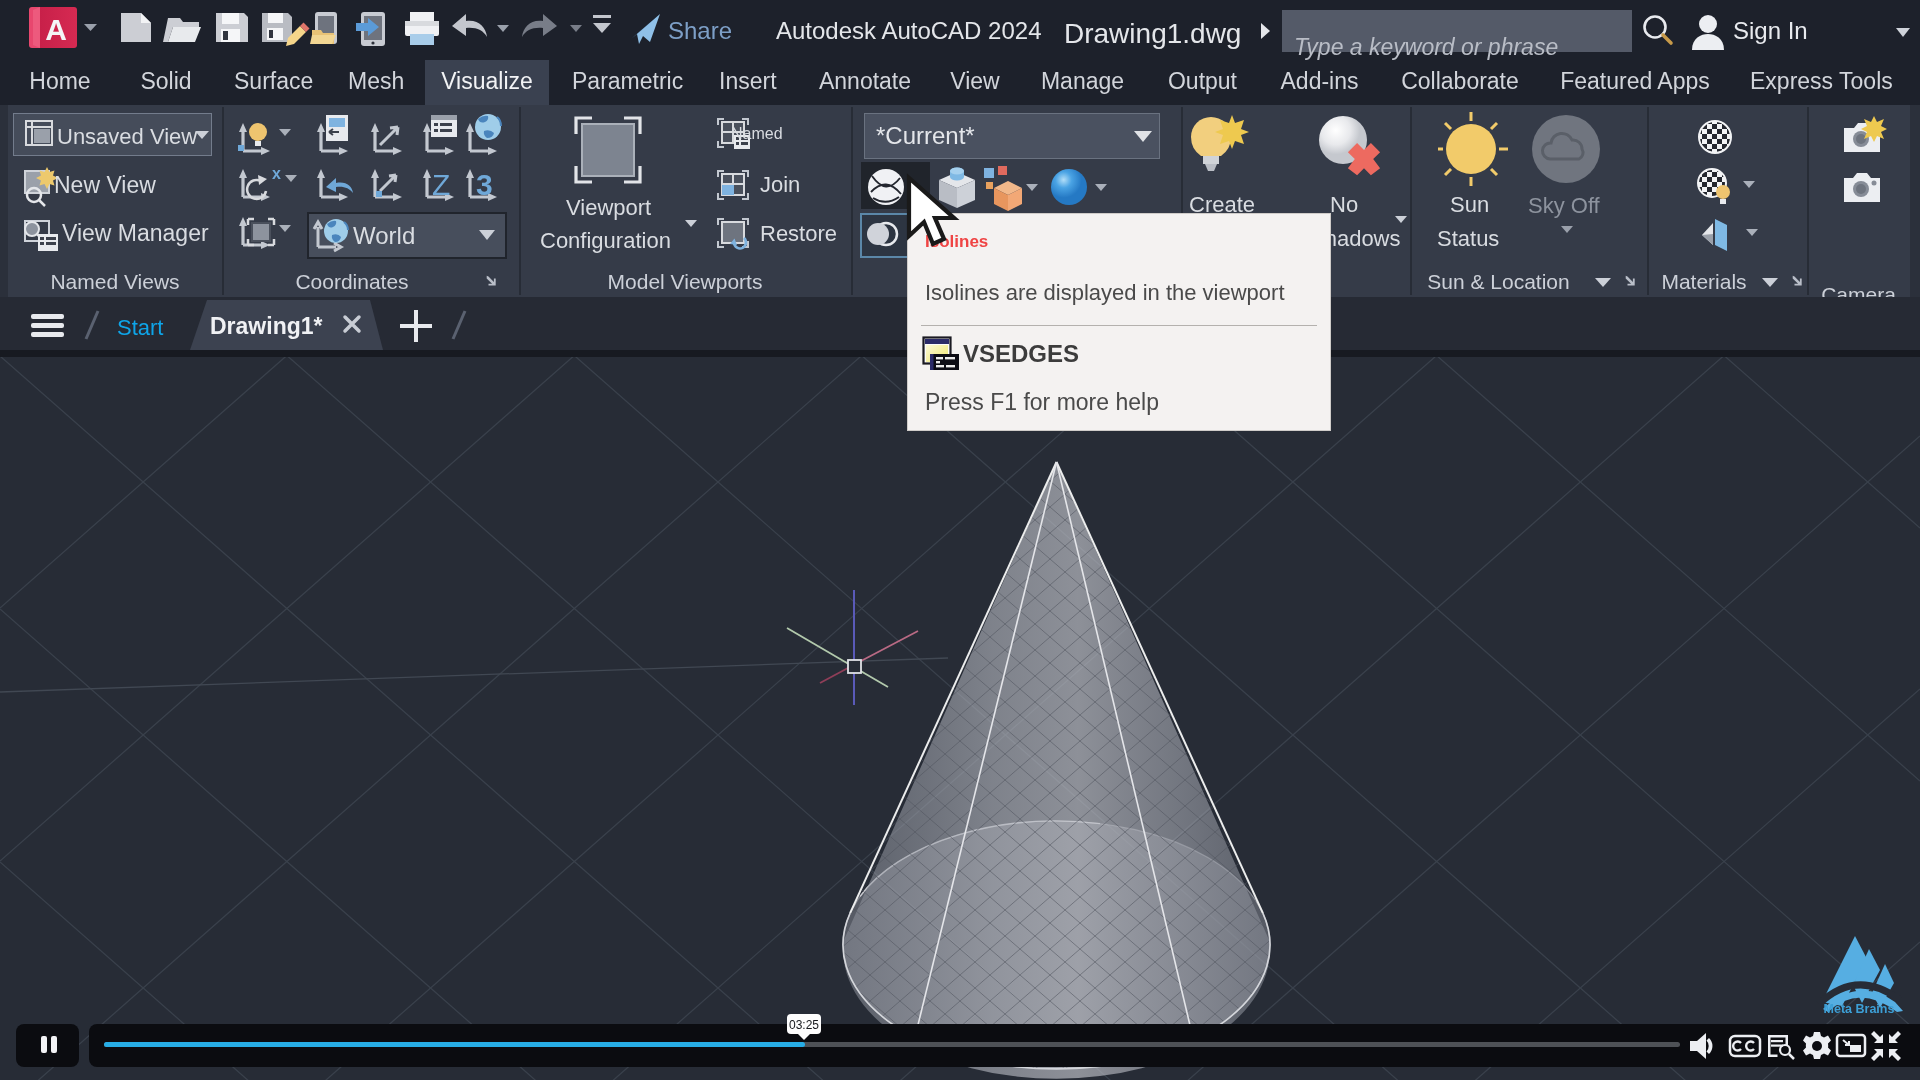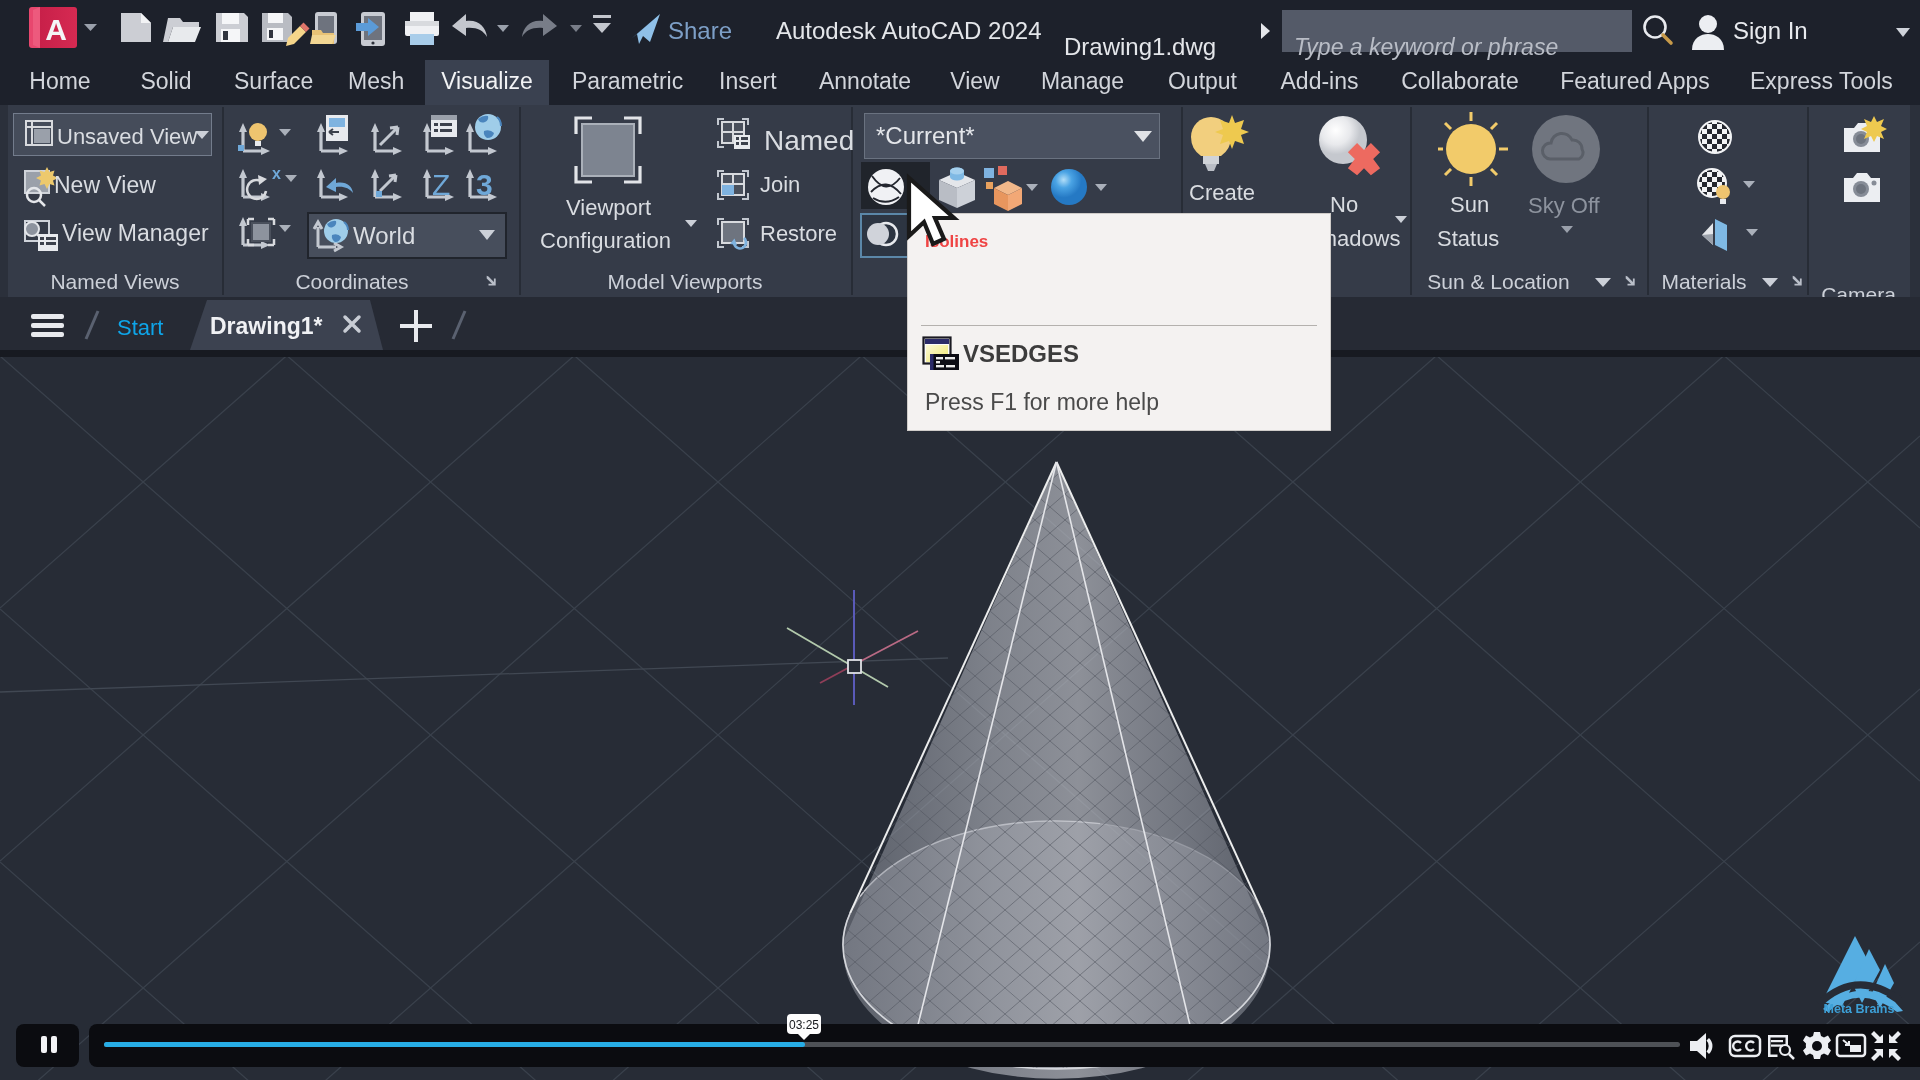--- a/index.html
+++ b/index.html
@@ -146,21 +146,21 @@
   <path d="M570 25 l12 0 -6 7 Z" fill="#787d88"></path>
 
   <rect x="593" y="15" width="18" height="3" fill="#c3c6cd"></rect>
   <path d="M593 23 l18 0 -9 10 Z" fill="#c3c6cd"></path>
 
   <path d="M631 39 L660 14 L650 42 L643 36 L639 44 L637 34 Z" fill="#8fc0e8"></path>
   <path d="M631 39 L660 14 L637 34 Z" fill="#3f74ab"></path>
 </svg>
 <span class="tx" style="left:668px;top:17px;font-size:24px;color:#7d9fc7;">Share</span>
 <span class="tx" style="left:776px;top:17px;font-size:24px;color:#e4e6ea;">Autodesk AutoCAD 2024</span>
-<span class="tx" style="left:1064px;top:33px;font-size:24px;color:#e4e6ea;">Drawing1.dwg</span>
+<span class="tx" style="left:1064px;top:18px;font-size:28px;color:#e4e6ea;">Drawing1.dwg</span>
 <svg class="abs" style="left:1258px;top:22px;" width="14" height="18">
       <path d="M3 1 L12 9 L3 17 Z" fill="#e4e6ea"></path>
     </svg>
 <div class="abs" style="left:1282px;top:10px;width:350px;height:42px;background:#545a68;"></div>
 <span class="tx" style="left:1294px;top:19px;font-size:23px;font-style:italic;color:#b9bdc6;margin-top:15px;">Type a keyword or phrase</span>
 <svg class="abs" style="left:1640px;top:12px;" width="40" height="40" viewBox="0 0 40 40">
   <circle cx="15" cy="15" r="10.5" fill="none" stroke="#e8eaee" stroke-width="2.6"></circle>
   <line x1="23" y1="23" x2="31" y2="31" stroke="#c79a4a" stroke-width="3.6" stroke-linecap="round"></line>
 </svg>
 <svg class="abs" style="left:1688px;top:10px;" width="40" height="44" viewBox="0 0 40 44">
@@ -346,21 +346,21 @@
     <rect x="6" y="16" width="12" height="10" fill="#7fb3e0"></rect>
     <path d="M17 5 v11 M6 15 h22" stroke="#d8dade" stroke-width="2"></path>
   </g>
   <g transform="translate(0,100)">
     <path d="M2 8 v-6 h6 M26 2 h6 v6 M2 24 v6 h6 M26 30 h6 v-6" fill="none" stroke="#c3c8d0" stroke-width="2"></path>
     <rect x="6" y="5" width="22" height="21" fill="#6e747f" stroke="#d8dade" stroke-width="2"></rect>
     <path d="M28 21 a6 6 0 1 1 -10 5" stroke="#7fb3e0" stroke-width="2.6" fill="none"></path>
     <path d="M21 28 l-7 -1 4.5 -5.5 Z" fill="#7fb3e0"></path>
   </g>
 </svg>
-<span class="tx rbt" style="left:764px;top:125px;font-size:28px;">Named</span>
+<span class="tx rbt" style="left:731px;top:125px;font-size:16px;">Named</span>
 <span class="tx rbt" style="left:760px;top:172px;font-size:22px;">Join</span>
 <span class="tx rbt" style="left:760px;top:221px;font-size:22px;">Restore</span>
 
 <div class="abs" style="left:864px;top:113px;width:294px;height:44px;background:#4a5160;border:1px solid #6a7280;"></div>
 <span class="tx rbt" style="left:876px;top:122px;font-size:24px;color:#e4e6ea;">*Current*</span>
 <svg class="abs" style="left:1133px;top:129px;" width="20" height="14">
       <path d="M1 2 L19 2 L10 13 Z" fill="#e0e2e6"></path>
     </svg>
 <div class="abs" style="left:861px;top:162px;width:69px;height:47px;background:#20242b;"></div>
 <svg class="abs" style="left:866px;top:166px;" width="250" height="46" viewBox="0 0 250 46">
@@ -414,21 +414,21 @@
           <stop offset="0.6" stop-color="#e8e9ec"></stop>
           <stop offset="1" stop-color="#c5c8ce"></stop>
         </radialGradient>
       </defs>
   <circle cx="155" cy="26" r="24" fill="url(#wsph)"></circle>
   <path d="M158 40 l9 -9 9 9 9 -9 M158 40 l9 9 -9 9 9 9 m0 -18 l9 -9 9 9 -9 9 9 9 m0 -18 l9 -9" stroke="#e8655a" stroke-width="0" fill="none"></path>
   <g transform="translate(176,52)">
         <path d="M-14 -12 L-6 -20 L0 -14 L6 -20 L14 -12 L8 -6 L14 2 L6 8 L0 2 L-6 8 L-14 2 L-8 -6 Z" fill="#ed6a60" transform="scale(1.15)"></path>
       </g>
 </svg>
-<span class="tx rbt" style="left:1189px;top:180px;font-size:22px;">Create</span>
+<span class="tx rbt" style="left:1189px;top:192px;font-size:22px;">Create</span>
 <span class="tx rbt" style="left:1330px;top:192px;font-size:22px;">No</span>
 <span class="tx rbt" style="left:1310px;top:226px;font-size:22px;">Shadows</span>
 <svg class="abs" style="left:1394px;top:215px;" width="14" height="9">
       <path d="M1 1 L13 1 L7 8 Z" fill="#ccd0d8"></path>
     </svg>
 
 <svg class="abs" style="left:1438px;top:112px;" width="170" height="75" viewBox="0 0 170 75">
   <circle cx="33" cy="37" r="25" fill="#f2cb6a"></circle>
   <g stroke="#f2cb6a" stroke-width="3">
     <line x1="33" y1="0" x2="33" y2="9"></line>
@@ -536,20 +536,21 @@
       <path d="M13 13 L13 4 L10 7 L4 1 L1 4 L7 10 L4 13 Z"></path>
       <path d="M19 13 L28 13 L25 10 L31 4 L28 1 L22 7 L19 4 Z"></path>
       <path d="M13 19 L4 19 L7 22 L1 28 L4 31 L10 25 L13 28 Z"></path>
       <path d="M19 19 L19 28 L22 25 L28 31 L31 28 L25 22 L28 19 Z"></path>
     </g>
   </g>
 </svg>
 
 <div class="abs" style="left:907px;top:213px;width:424px;height:218px;background:#f4f2f1;border:1px solid #cfccc9;box-sizing:border-box;"></div>
 <span class="tx" style="left:925px;top:232px;font-size:17px;font-weight:bold;color:#ef4444;">Isolines</span>
+<span class="tx" style="left:925px;top:280px;font-size:22px;color:#4a4a4a;">Isolines are displayed in the viewport</span>
 <div class="abs" style="left:921px;top:325px;width:396px;height:1px;background:#b4b1ae;"></div>
 <svg class="abs" style="left:922px;top:335px;" width="38" height="36" viewBox="0 0 38 36">
   <rect x="1.5" y="2.5" width="27" height="26" fill="#fbfbfb" stroke="#1a1a22" stroke-width="2.2"></rect>
   <rect x="3" y="4" width="24" height="5" fill="#2b2b68"></rect>
   <defs>
         <linearGradient id="vsy" x1="0" y1="0" x2="1" y2="1">
           <stop offset="0" stop-color="#fcf9d8"></stop>
           <stop offset="1" stop-color="#efe76e"></stop>
         </linearGradient>
       </defs>

